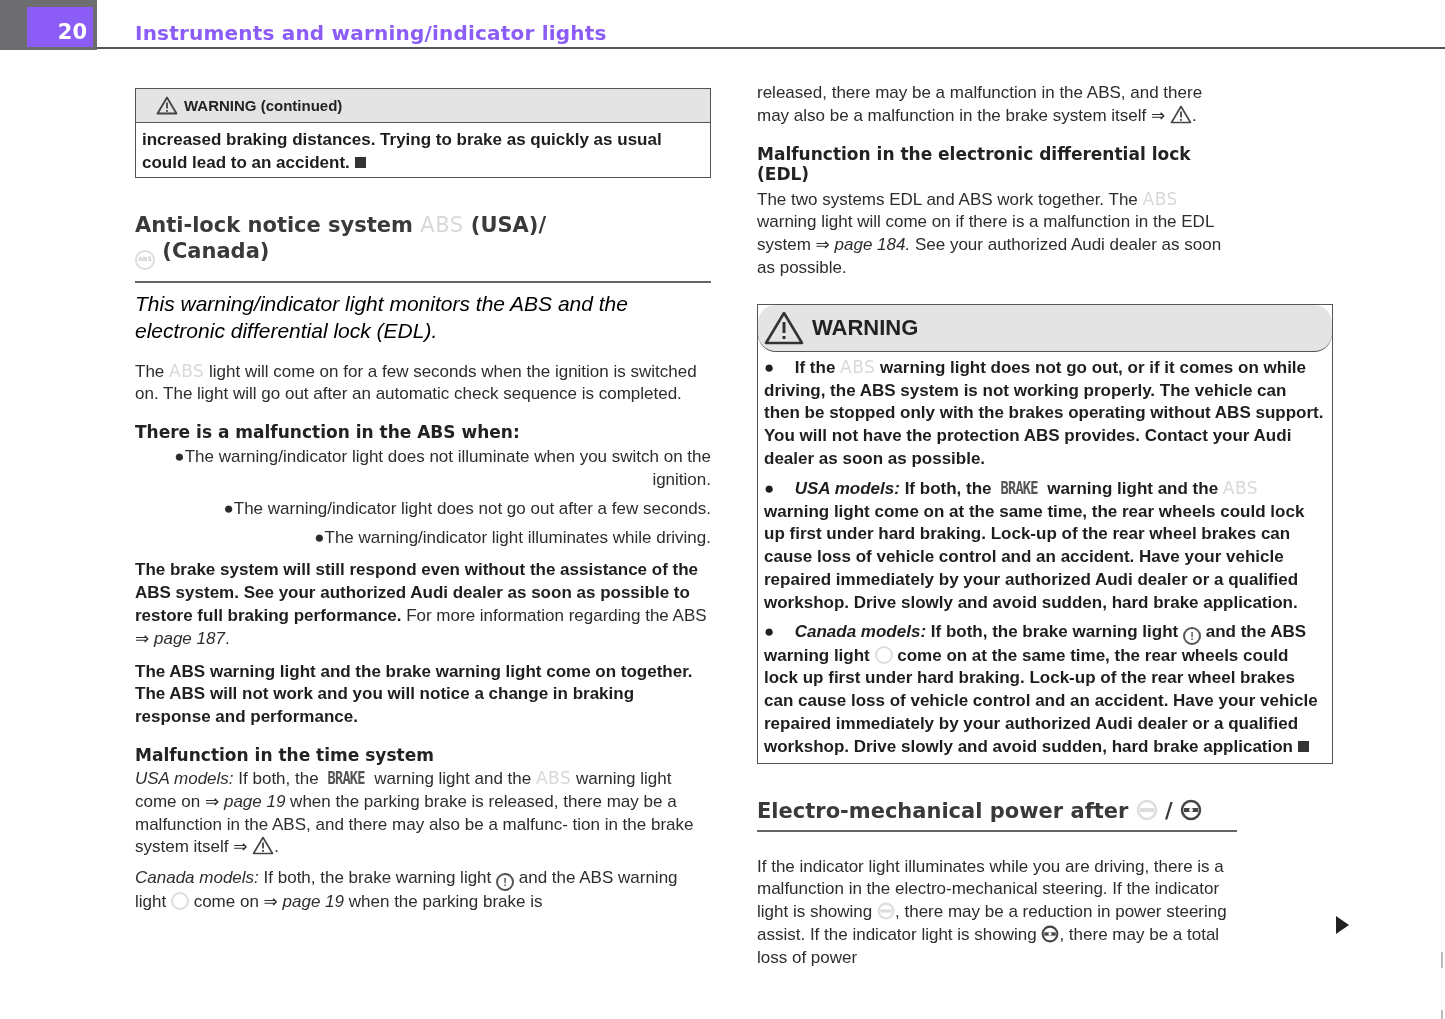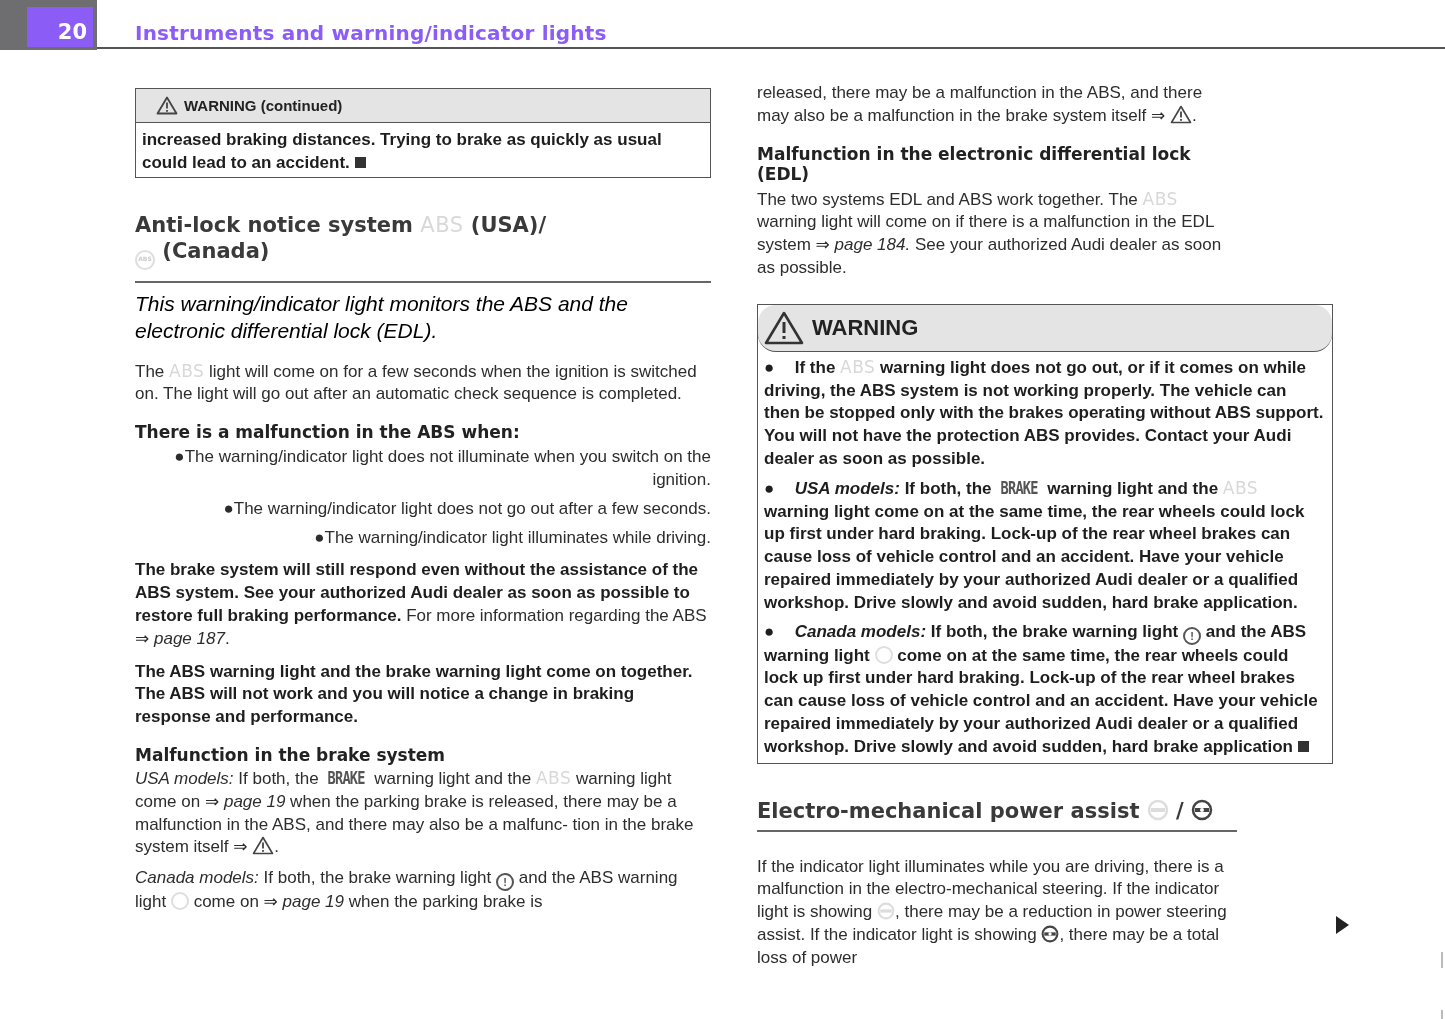--- a/index.html
+++ b/index.html
@@ -102,21 +102,21 @@
 
   <div class="body-text para" style="margin-top:10px;">
     <span class="bold">The brake system will still respond even without the assistance of the ABS system. See your authorized Audi dealer as soon as possible to restore full braking performance.</span>
     <span>For more information regarding the ABS</span>
     <span>⇒</span>
     <span class="ital">page 187</span>.
   </div>
 
   <div class="body-text bold para" style="margin-top:10px;">The ABS warning light and the brake warning light come on together. The ABS will not work and you will notice a change in braking response and performance.</div>
 
-  <div class="sub-head" style="margin-top:16px;">Malfunction in the brake system</div>
+  <div class="sub-head" style="margin-top:16px;">Malfunction in the time system</div>
   <div class="body-text para" style="margin-top:2px;">
     <span class="ital">USA models:</span>
     <span>If both, the</span>
     <span class="brake-word">BRAKE</span>
     <span>warning light and the</span>
     <span class="abs-ghost">ABS</span>
     <span>warning light come on</span>
     <span>⇒</span>
     <span class="ital">page 19</span>
     <span>when the parking brake is released, there may be a malfunction in the ABS, and there may also be a malfunc- tion in the brake system itself</span>
@@ -193,21 +193,21 @@
         <span class="circle-icon circle-dark">!</span>
         <span>and the ABS warning light</span>
         <span class="circle-icon circle-ghost"></span>
         <span>come on at the same time, the rear wheels could lock up first under hard braking. Lock-up of the rear wheel brakes can cause loss of vehicle control and an accident. Have your vehicle repaired immediately by your authorized Audi dealer or a qualified workshop. Drive slowly and avoid sudden, hard brake application</span><span class="stop-square"></span>
       </div>
     </div>
   </div>
 
   <div style="margin-top:34px;">
     <div class="sec-title">
-      <span>Electro-mechanical power assist</span>
+      <span>Electro-mechanical power after</span>
       <svg width="22" height="22" viewBox="0 0 22 22" style="vertical-align:-3px;">
         <circle cx="11" cy="11" r="9" fill="none" stroke="#ddd" stroke-width="2.5"></circle>
           <rect x="4" y="9" width="14" height="4" fill="#ddd"></rect>
       </svg>
       <span>/</span>
       <svg width="22" height="22" viewBox="0 0 22 22" style="vertical-align:-3px;">
         <circle cx="11" cy="11" r="9" fill="none" stroke="#444" stroke-width="2.5"></circle>
           <rect x="4" y="9" width="14" height="4" fill="#444"></rect>
           <circle cx="11" cy="11" r="2" fill="#fff"></circle>
       </svg>

